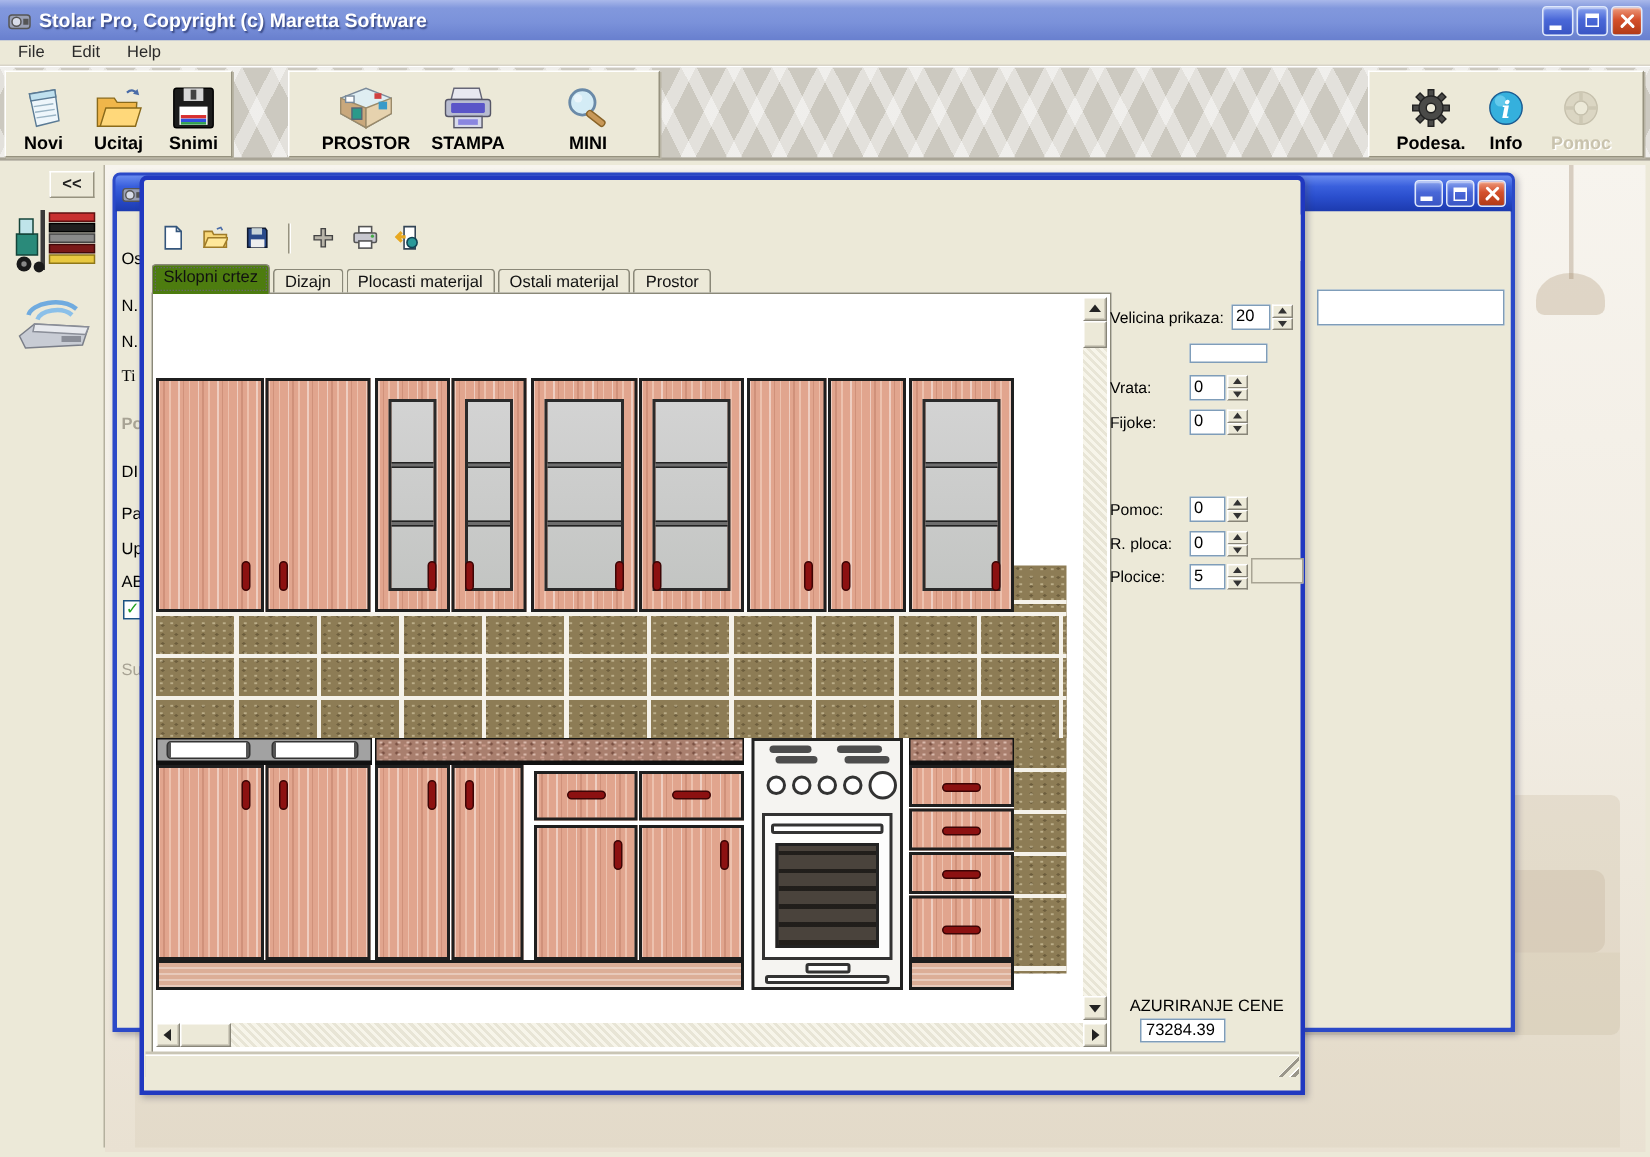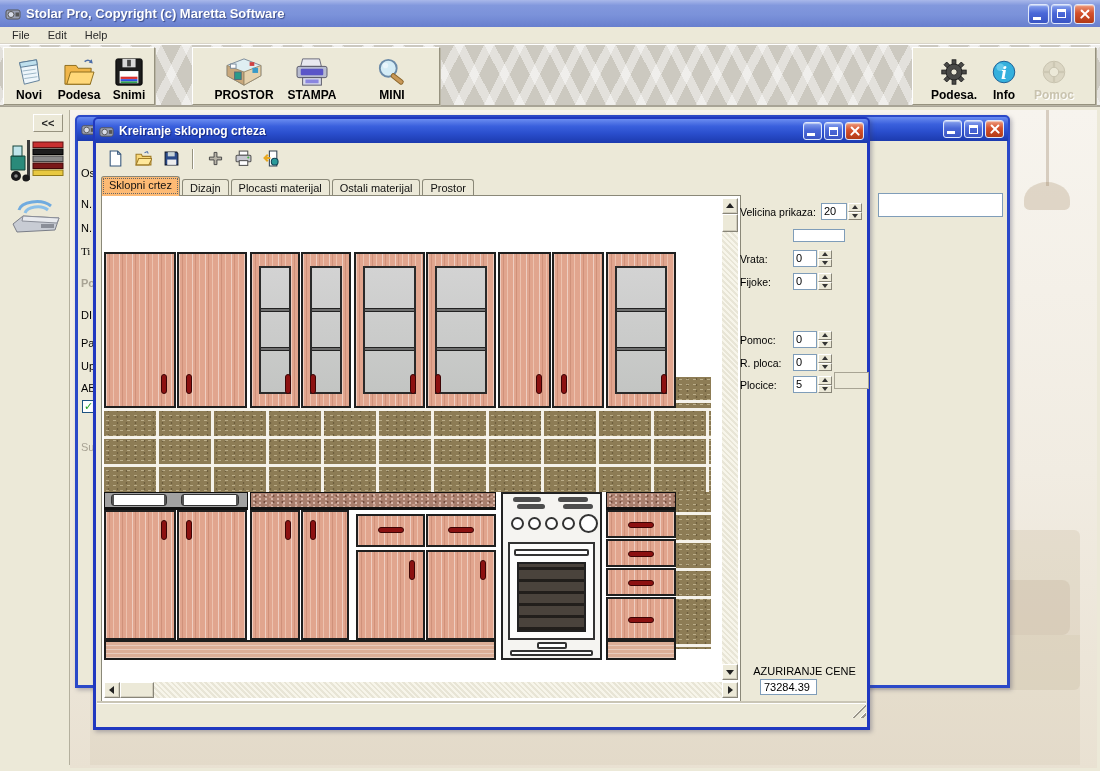--- a/index.html
+++ b/index.html
@@ -58,21 +58,21 @@
 .bg-label.disabled{color:#a8a394}
 .xp-checkbox{position:absolute;width:13px;height:13px;background:#fff;border:1px solid #1d5281;font-size:11px;line-height:11px;font-weight:bold;text-align:center;color:#21a121}
 .field{background:#fff;border:1px solid #7f9db9;font-size:11px;padding:1px 3px}
 
 
 .child-toolbar{position:absolute;left:0;top:23px;width:100%;height:31px;background:#ece9d8;display:flex;align-items:center;gap:10px;padding-left:10px}
 .ct-icon{width:18px;height:18px;display:flex;align-items:center;justify-content:center}
 .ct-sep{width:2px;height:20px;border-left:1px solid #96927f;border-right:1px solid #fff;margin:0 2px}
 .tab-strip{position:absolute;left:5px;top:56px;height:20px;display:flex;align-items:flex-end}
 .tab{height:17px;padding:2px 7px 0 7px;border:1px solid #8a8878;border-bottom:none;border-radius:3px 3px 0 0;background:#ece9d8;font-size:11px;margin-right:2px;color:#111;white-space:nowrap}
-.tab.active{height:20px;background:#fdba74;outline:1px dotted #666;outline-offset:-3px;position:relative;z-index:2}
+.tab.active{height:20px;background:#4d7c0f;outline:1px dotted #666;outline-offset:-3px;position:relative;z-index:2}
 .canvas-frame{position:absolute;left:5px;top:75px;width:640px;height:508px;border:1px solid #8a8878;background:#fff}
 .drawing-canvas{position:absolute;left:2px;top:2px;width:617px;height:482px;background:#fff;overflow:hidden}
 
 
 .sb-track{background:#f2efe3;background-image:repeating-linear-gradient(45deg,#f7f5ea 0 2px,#e8e5d6 2px 4px)}
 .sb-btn{position:absolute;width:16px;height:16px;background:#ece9d8;border:1px solid;border-color:#fff #888578 #888578 #fff;box-shadow:inset -1px -1px 0 #d0ccbc}
 .sb-btn::after{content:"";position:absolute;left:50%;top:50%}
 .sb-up::after{transform:translate(-50%,-60%);border:4px solid transparent;border-bottom:5px solid #222;border-top:none}
 .sb-down::after{transform:translate(-50%,-40%);border:4px solid transparent;border-top:5px solid #222;border-bottom:none}
 .sb-left::after{transform:translate(-60%,-50%);border:4px solid transparent;border-right:5px solid #222;border-left:none}
@@ -174,21 +174,21 @@
       </div>
       <div class="tb-btn">
         <span>
             <svg viewBox="0 0 36 32" width="34" height="30">
               <path d="M24 5c3-2.5 6-1.5 7 .8" stroke="#4a6ca8" fill="none" stroke-width="1.6"></path>
               <path d="M31.5 2.5l1.2 4.4-4.4-1" fill="#4a6ca8"></path>
               <path d="M3 9h12l2 3h14l-1 17H3z" fill="#f0b64a" stroke="#8a6a1a"></path>
               <path d="M5 29l4-13h25l-4 13z" fill="#ffd87a" stroke="#8a6a1a"></path>
             </svg>
           </span>
-        <span class="tb-label">Podesa</span>
+        <span class="tb-label">Ucitaj</span>
       </div>
       <div class="tb-btn">
         <span>
             <svg viewBox="0 0 36 32" width="34" height="30">
               <rect x="4" y="2" width="28" height="28" rx="2" fill="#1c1c1c" stroke="#000"></rect>
               <rect x="11" y="2" width="14" height="9" fill="#d8d8d8"></rect>
               <rect x="16" y="3" width="4" height="7" fill="#444"></rect>
               <rect x="8" y="15" width="20" height="13" fill="#fff"></rect>
               <rect x="9" y="21" width="18" height="2.4" fill="#d83030"></rect>
               <rect x="9" y="23.6" width="18" height="2.4" fill="#3050e0"></rect>
@@ -358,41 +358,20 @@
           <span class="bg-label" style="top: 219px;">Up</span>
           <span class="bg-label" style="top: 241px;">AB</span>
           <span class="bg-label disabled" style="top: 300px;">Su</span>
         </div>
       <div class="xp-checkbox" style="left:4px;top:259px">✓</div>
       <input class="field abs" style="left: 800px; top: 52px; width: 125px; height: 24px;" value="">
     </div>
   </div>
 
   <div class="xp-win" style="left:93px;top:117px;width:777px;height:613px;z-index:3">
-    <div class="xp-title">
-      <span class="win-icon" style="width:15px;height:15px">
-        <svg viewBox="0 0 16 16" width="15" height="15">
-            <rect x="1" y="4" width="14" height="9" rx="2" fill="#9aa0b4" stroke="#555"></rect>
-            <circle cx="6" cy="8.5" r="3" fill="#d8dce8" stroke="#555"></circle>
-            <rect x="10.5" y="6.5" width="3.5" height="4" fill="#555"></rect>
-          </svg>
-      </span>
-      <span class="title-text">Kreiranje sklopnog crteza</span>
-      <span class="wbtns">
-        <span class="wbtn wbtn-sm">
-            <span class="g-min"></span>
-          </span>
-        <span class="wbtn wbtn-sm">
-            <span class="g-max"></span>
-          </span>
-        <span class="wbtn wbtn-sm close">
-            <span class="g-x"></span>
-          </span>
-      </span>
-    </div>
 
     <div class="child-toolbar">
       <span class="ct-icon">
           <svg viewBox="0 0 16 16" width="17" height="17">
             <path d="M3 1h7l3 3v11H3z" fill="#fff" stroke="#35567c"></path>
             <path d="M10 1v3h3" fill="none" stroke="#35567c"></path>
           </svg>
         </span>
       <span class="ct-icon">
           <svg viewBox="0 0 16 16" width="17" height="17">

